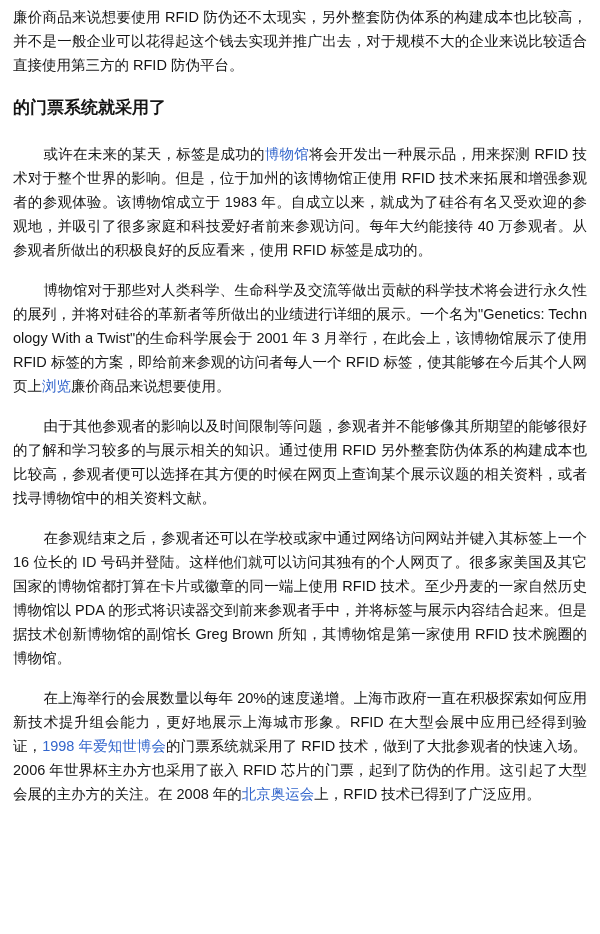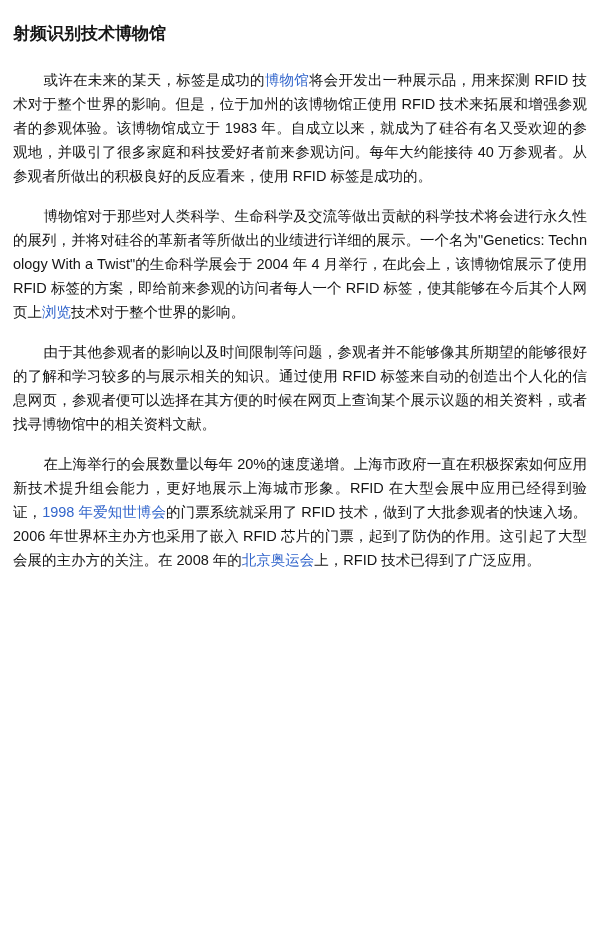--- a/index.html
+++ b/index.html
@@ -46,18 +46,20 @@
     margin-top: 17px;
   }
   .article span {
     color: inherit;
   }
 </style>
 </head>
 <body style="background: rgb(255, 255, 255);">
 
 <main class="article">
-    <h2><span>射频识别技术博物馆</span></h2>
+    <p><span>廉价商品来说想要使用 RFID 防伪还不太现实，另外整套防伪体系的构建成本也比较高，并不是一般企业可以花得起这个钱去实现并推广出去，对于规模不大的企业来说比较适合直接使用第三方的 RFID 防伪平台。</span></p>
+    <h2><span>的门票系统就采用了</span></h2>
     <p class="indent"><span>或许在未来的某天，标签是成功的</span><a href="#">博物馆</a><span>将会开发出一种展示品，用来探测 RFID 技术对于整个世界的影响。但是，位于加州的该博物馆正使用 RFID 技术来拓展和增强参观者的参观体验。该博物馆成立于 1983 年。自成立以来，就成为了硅谷有名又受欢迎的参观地，并吸引了很多家庭和科技爱好者前来参观访问。每年大约能接待 40 万参观者。从参观者所做出的积极良好的反应看来，使用 RFID 标签是成功的。</span></p>
-    <p class="indent"><span>博物馆对于那些对人类科学、生命科学及交流等做出贡献的科学技术将会进行永久性的展列，并将对硅谷的革新者等所做出的业绩进行详细的展示。一个名为"Genetics: Technology With a Twist"的生命科学展会于 2004 年 4 月举行，在此会上，该博物馆展示了使用 RFID 标签的方案，即给前来参观的访问者每人一个 RFID 标签，使其能够在今后其个人网页上</span><a href="#">浏览</a><span>技术对于整个世界的影响。</span></p>
-    <p class="indent"><span>由于其他参观者的影响以及时间限制等问题，参观者并不能够像其所期望的能够很好的了解和学习较多的与展示相关的知识。通过使用 RFID 标签来自动的创造出个人化的信息网页，参观者便可以选择在其方便的时候在网页上查询某个展示议题的相关资料，或者找寻博物馆中的相关资料文献。</span></p>
+    <p class="indent"><span>博物馆对于那些对人类科学、生命科学及交流等做出贡献的科学技术将会进行永久性的展列，并将对硅谷的革新者等所做出的业绩进行详细的展示。一个名为"Genetics: Technology With a Twist"的生命科学展会于 2001 年 3 月举行，在此会上，该博物馆展示了使用 RFID 标签的方案，即给前来参观的访问者每人一个 RFID 标签，使其能够在今后其个人网页上</span><a href="#">浏览</a><span>廉价商品来说想要使用。</span></p>
+    <p class="indent"><span>由于其他参观者的影响以及时间限制等问题，参观者并不能够像其所期望的能够很好的了解和学习较多的与展示相关的知识。通过使用 RFID 另外整套防伪体系的构建成本也比较高，参观者便可以选择在其方便的时候在网页上查询某个展示议题的相关资料，或者找寻博物馆中的相关资料文献。</span></p>
+    <p class="indent"><span>在参观结束之后，参观者还可以在学校或家中通过网络访问网站并键入其标签上一个 16 位长的 ID 号码并登陆。这样他们就可以访问其独有的个人网页了。很多家美国及其它国家的博物馆都打算在卡片或徽章的同一端上使用 RFID 技术。至少丹麦的一家自然历史博物馆以 PDA 的形式将识读器交到前来参观者手中，并将标签与展示内容结合起来。但是据技术创新博物馆的副馆长 Greg Brown 所知，其博物馆是第一家使用 RFID 技术腕圈的博物馆。</span></p>
     <p class="indent"><span>在上海举行的会展数量以每年 20%的速度递增。上海市政府一直在积极探索如何应用新技术提升组会能力，更好地展示上海城市形象。RFID 在大型会展中应用已经得到验证，</span><a href="#">1998 年爱知世博会</a><span>的门票系统就采用了 RFID 技术，做到了大批参观者的快速入场。2006 年世界杯主办方也采用了嵌入 RFID 芯片的门票，起到了防伪的作用。这引起了大型会展的主办方的关注。在 2008 年的</span><a href="#">北京奥运会</a><span>上，RFID 技术已得到了广泛应用。</span></p>
   </main>
 
 </body></html>

